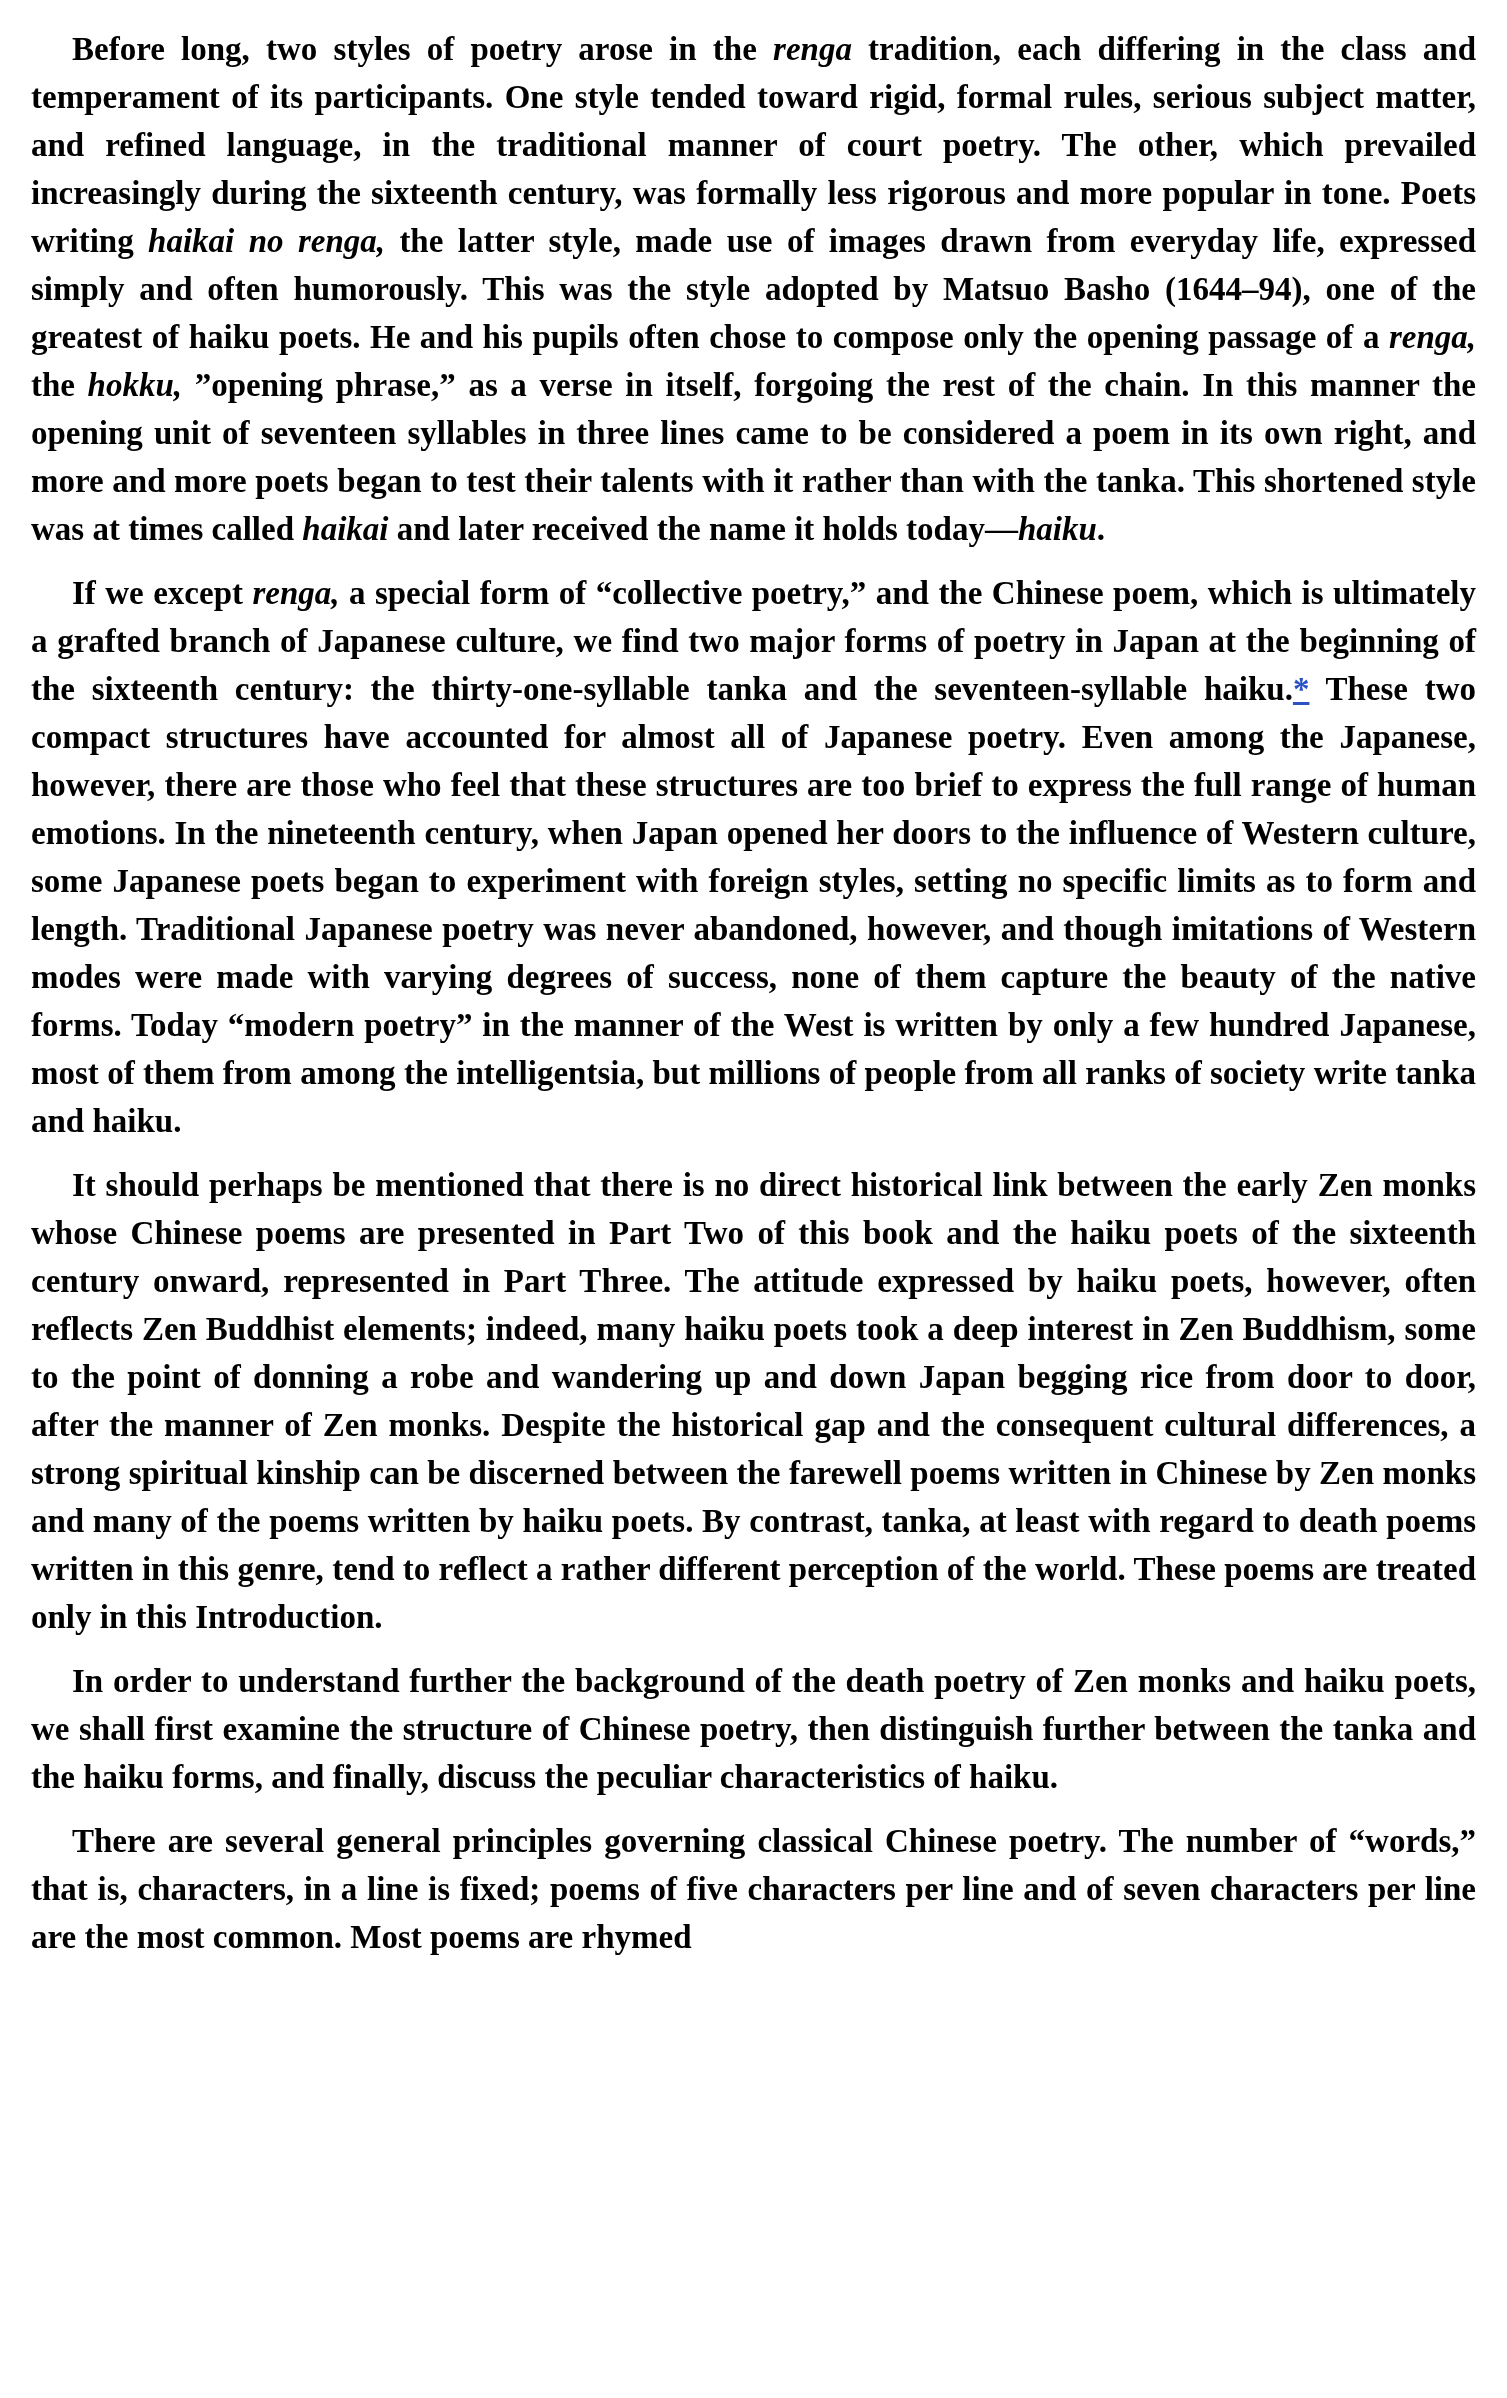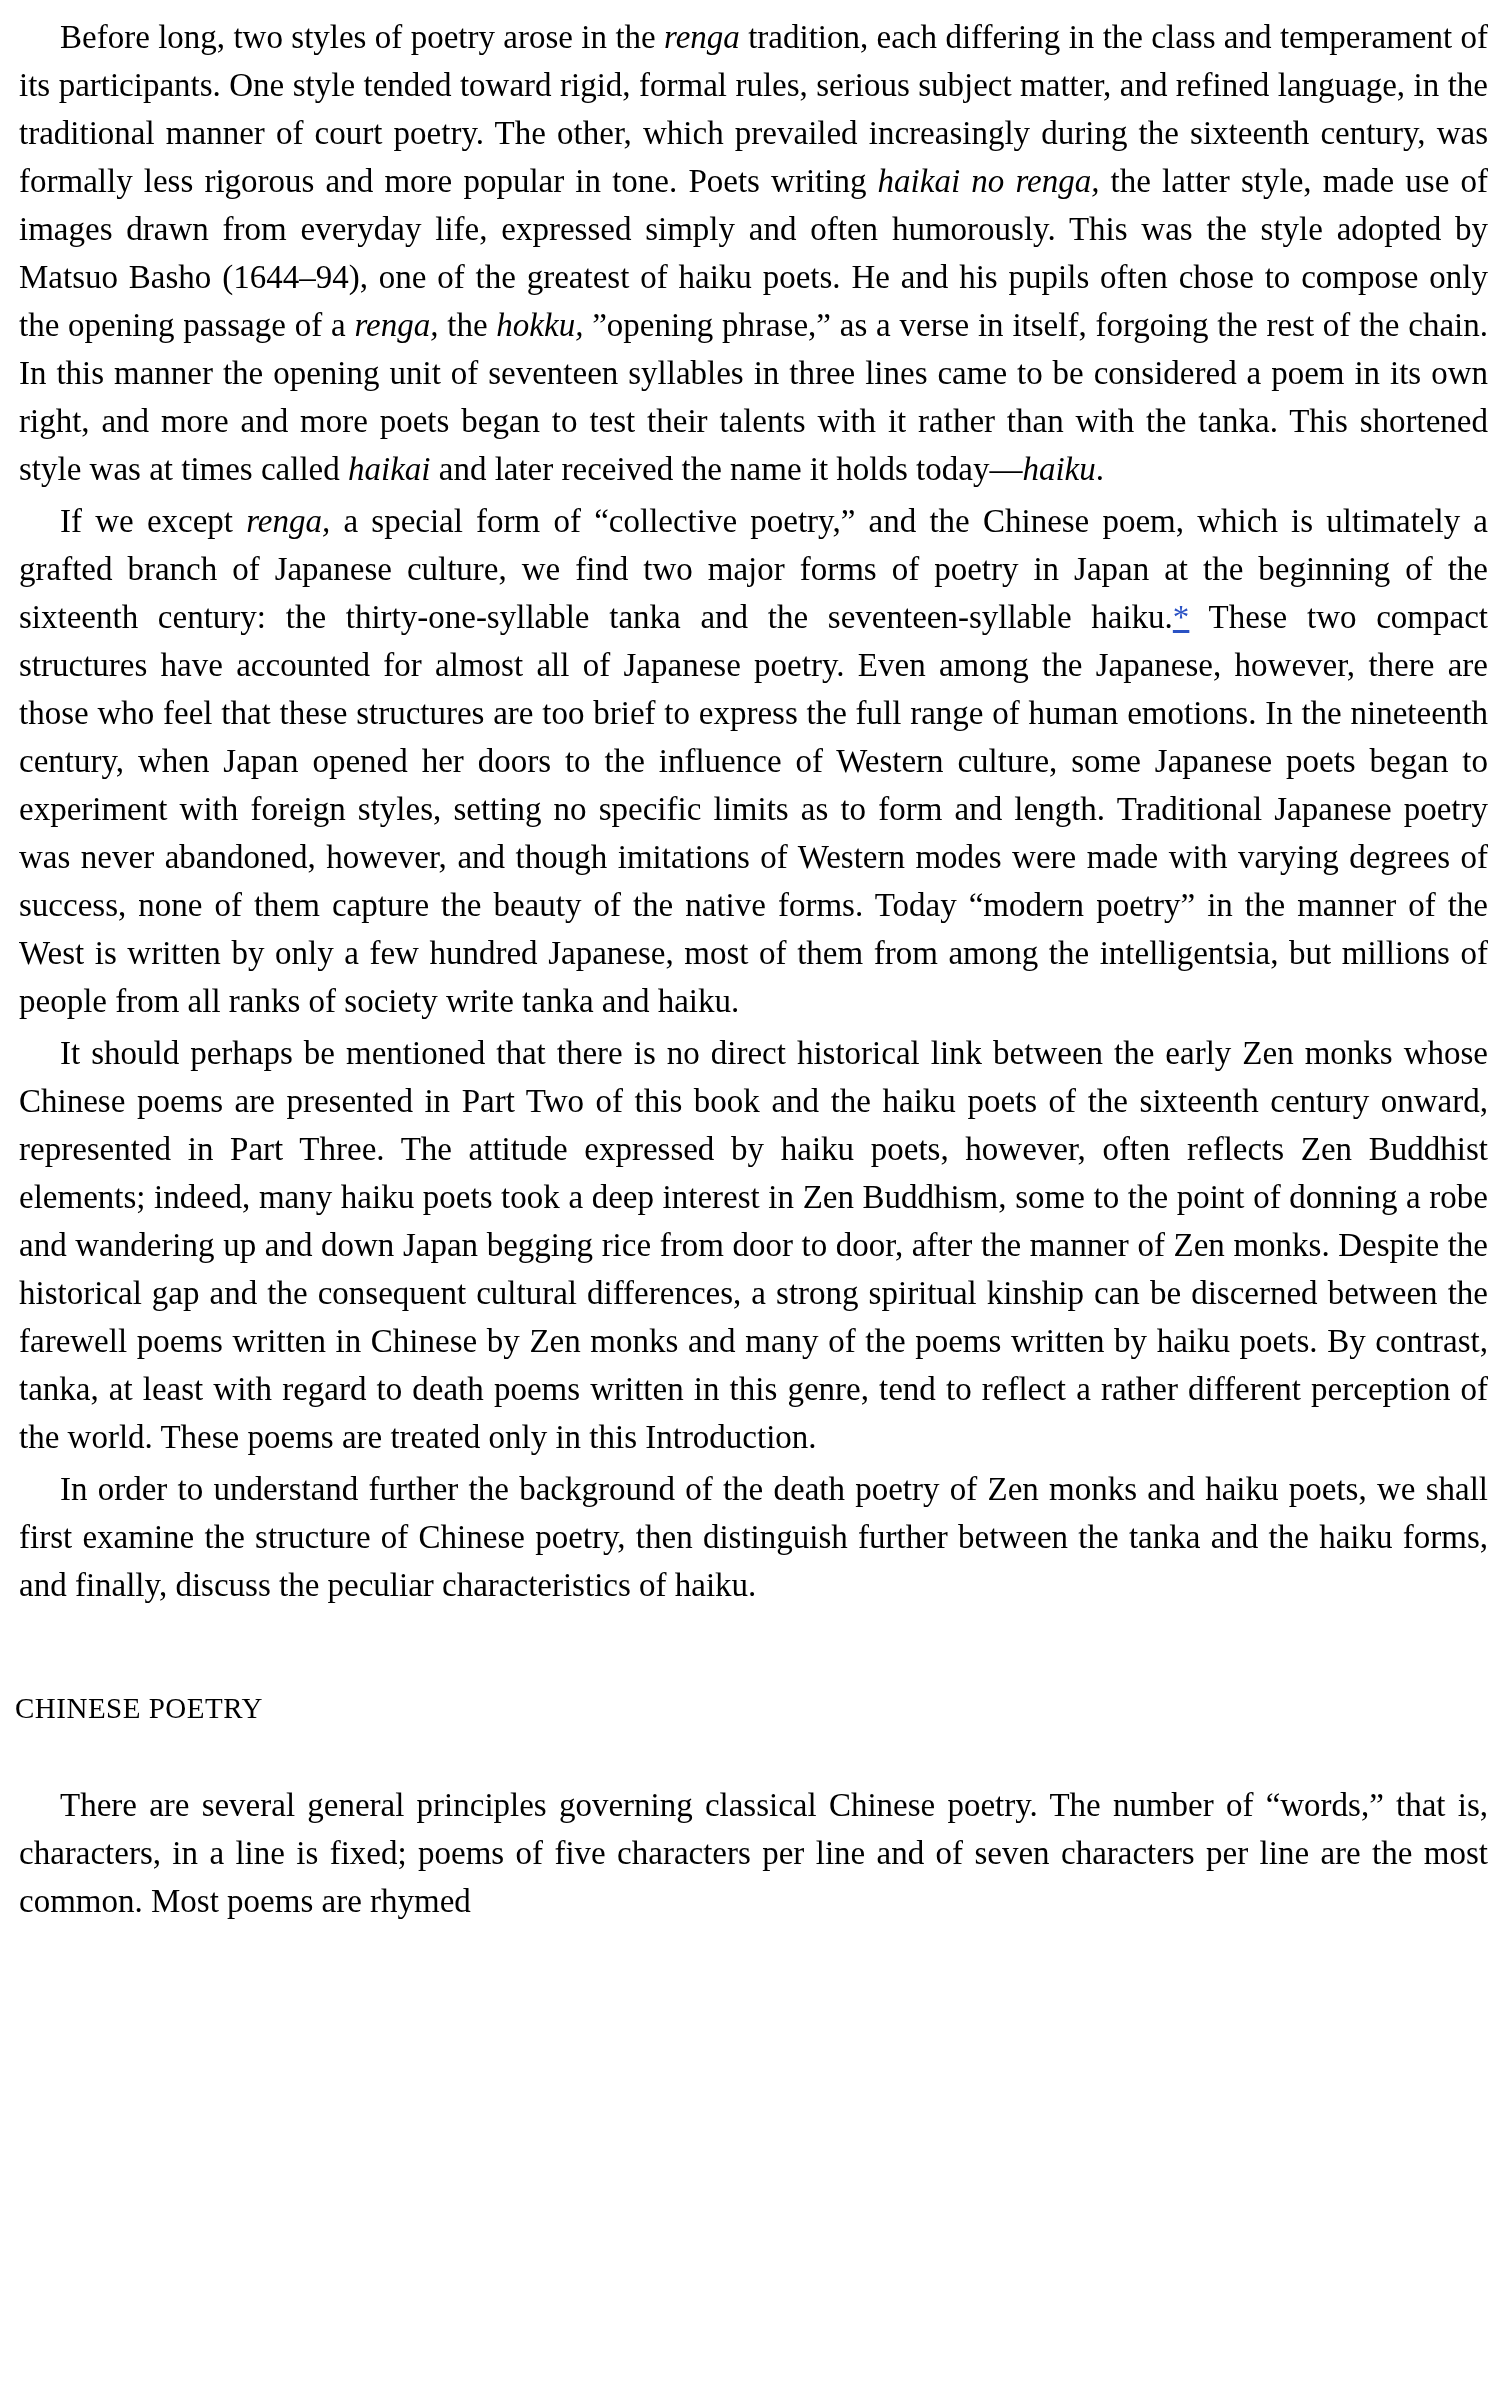--- a/index.html
+++ b/index.html
@@ -13,23 +13,24 @@
     box-sizing: border-box;
     background: #ffffff;
     padding: 9.4px 15px 0 15px;
     overflow: hidden;
     font-family: "Liberation Serif", "DejaVu Serif", serif;
     font-size: 33px;
     line-height: 48px;
     color: #000000;
   }
   .para {
-    margin: 4px;
+    margin: 16px;
     text-indent: 41px;
     text-align: justify;
+    font-weight: bold;
   }
   .run { font-style: normal; }
   .italic { font-style: italic; }
   .heading {
     font-weight: normal;
     font-size: 29px;
     letter-spacing: 0.5px;
     margin: 75px 0 49px 0;
     text-align: left;
     text-indent: 0;
@@ -42,17 +43,16 @@
 </style>
 </head>
 <body>
 
 <div class="page" style="background: rgb(255, 255, 255); color: rgb(0, 0, 0);">
   <div>
       <p class="para"><span class="run">Before long, two styles of poetry arose in the </span><span class="run italic">renga</span><span class="run"> tradition, each differing in the class and temperament of its participants. One style tended toward rigid, formal rules, serious subject matter, and refined language, in the traditional manner of court poetry. The other, which prevailed increasingly during the sixteenth century, was formally less rigorous and more popular in tone. Poets writing </span><span class="run italic">haikai no renga,</span><span class="run"> the latter style, made use of images drawn from everyday life, expressed simply and often humorously. This was the style adopted by Matsuo Basho (1644–94), one of the greatest of haiku poets. He and his pupils often chose to compose only the opening passage of a </span><span class="run italic">renga,</span><span class="run"> the </span><span class="run italic">hokku,</span><span class="run"> ”opening phrase,” as a verse in itself, forgoing the rest of the chain. In this manner the opening unit of seventeen syllables in three lines came to be considered a poem in its own right, and more and more poets began to test their talents with it rather than with the tanka. This shortened style was at times called </span><span class="run italic">haikai</span><span class="run"> and later received the name it holds today—</span><span class="run italic">haiku</span><span class="run">.</span></p>
       <p class="para"><span class="run">If we except </span><span class="run italic">renga,</span><span class="run"> a special form of “collective poetry,” and the Chinese poem, which is ultimately a grafted branch of Japanese culture, we find two major forms of poetry in Japan at the beginning of the sixteenth century: the thirty-one-syllable tanka and the seventeen-syllable haiku.</span><a href="#" class="footnote-link">*</a><span class="run"> These two compact structures have accounted for almost all of Japanese poetry. Even among the Japanese, however, there are those who feel that these structures are too brief to express the full range of human emotions. In the nineteenth century, when Japan opened her doors to the influence of Western culture, some Japanese poets began to experiment with foreign styles, setting no specific limits as to form and length. Traditional Japanese poetry was never abandoned, however, and though imitations of Western modes were made with varying degrees of success, none of them capture the beauty of the native forms. Today “modern poetry” in the manner of the West is written by only a few hundred Japanese, most of them from among the intelligentsia, but millions of people from all ranks of society write tanka and haiku.</span></p>
       <p class="para"><span class="run">It should perhaps be mentioned that there is no direct historical link between the early Zen monks whose Chinese poems are presented in Part Two of this book and the haiku poets of the sixteenth century onward, represented in Part Three. The attitude expressed by haiku poets, however, often reflects Zen Buddhist elements; indeed, many haiku poets took a deep interest in Zen Buddhism, some to the point of donning a robe and wandering up and down Japan begging rice from door to door, after the manner of Zen monks. Despite the historical gap and the consequent cultural differences, a strong spiritual kinship can be discerned between the farewell poems written in Chinese by Zen monks and many of the poems written by haiku poets. By contrast, tanka, at least with regard to death poems written in this genre, tend to reflect a rather different perception of the world. These poems are treated only in this Introduction.</span></p>
       <p class="para"><span class="run">In order to understand further the background of the death poetry of Zen monks and haiku poets, we shall first examine the structure of Chinese poetry, then distinguish further between the tanka and the haiku forms, and finally, discuss the peculiar characteristics of haiku.</span></p>
-      <h2 class="heading">CHINESE POETRY</h2>
       <p class="para"><span class="run">There are several general principles governing classical Chinese poetry. The number of “words,” that is, characters, in a line is fixed; poems of five characters per line and of seven characters per line are the most common. Most poems are rhymed</span></p>
     </div>
 </div>
 
 
 </body></html>

